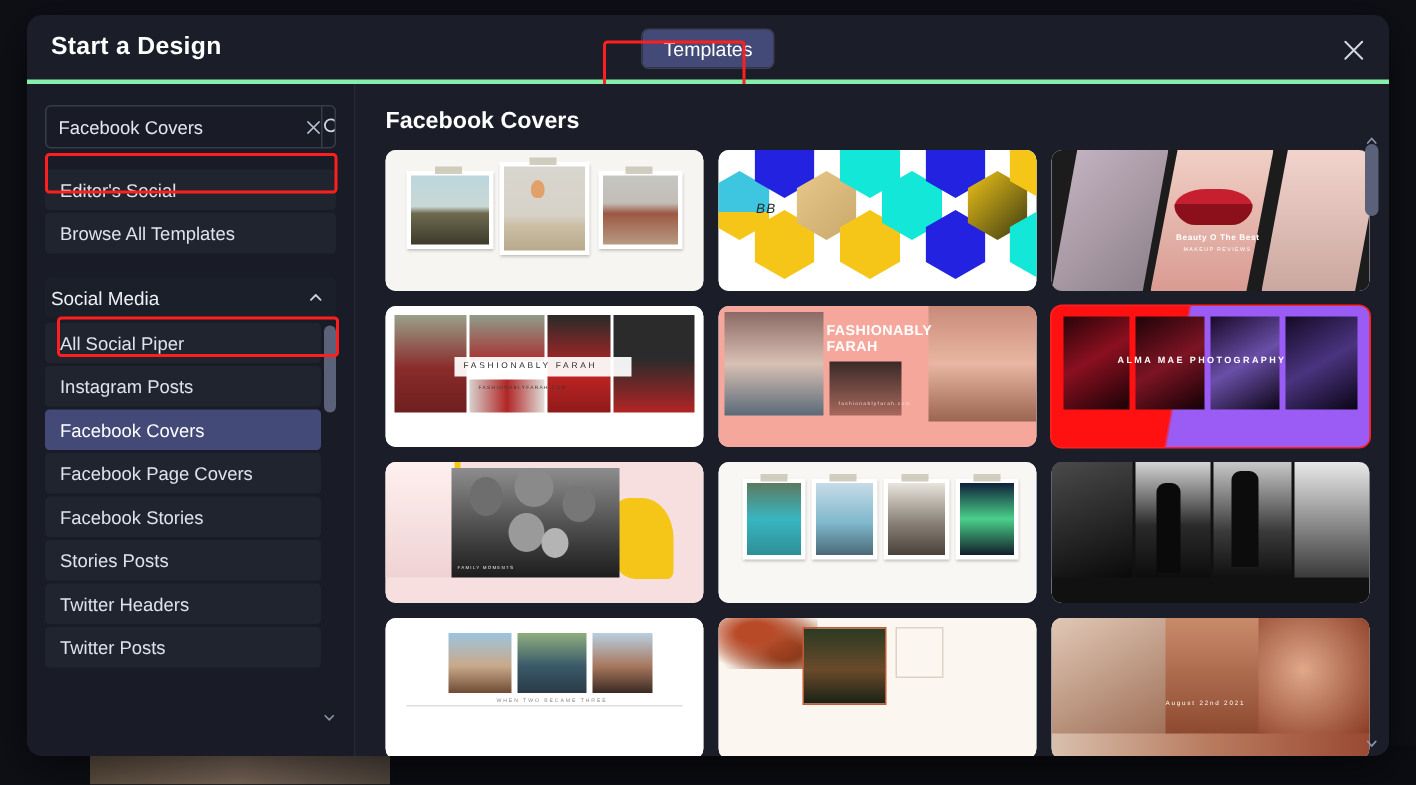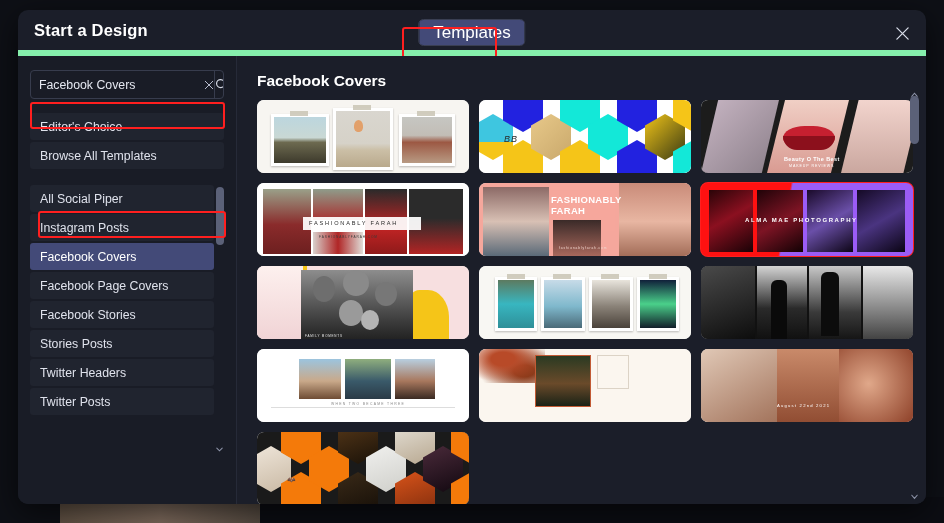--- a/index.html
+++ b/index.html
@@ -38,21 +38,21 @@
     left: 18px; top: 10px;
     width: 908px; height: 494px;
     background: #1b1e29;
     border-radius: 10px;
     overflow: hidden;
     box-shadow: 0 8px 30px rgba(0,0,0,.6);
   }
   .modal-header {
     position: relative;
     height: 46px;
-    border-bottom: 6px solid #86efac;
+    border-bottom: 3px solid #86efac;
     display: flex; align-items: center;
   }
   .modal-title {
     margin-left: 16px;
     color: #ffffff;
     font-size: 16.5px;
     font-weight: bold;
     letter-spacing: .2px;
   }
   .tabs {
@@ -62,21 +62,21 @@
     display: flex;
     border: 1px solid #3a3f52;
     border-radius: 5px;
     overflow: hidden;
     height: 27px;
   }
   .tab {
     padding: 0 14px;
     height: 25px;
     display: flex; align-items: center;
-    font-size: 17px;
+    font-size: 13px;
     color: #d7dae6;
     background: transparent;
     cursor: pointer;
     white-space: nowrap;
   }
   .tab.active {
     background: #434a78;
     color: #ffffff;
   }
   .hl-box {
@@ -227,21 +227,21 @@
     font-weight: bold;
     margin-bottom: 10px;
   }
   .grid {
     display: grid;
     grid-template-columns: repeat(3, 212px);
     gap: 10px 10px;
     width: 656px;
   }
   .card {
-    height: 73px;
+    height: 94px;
     border-radius: 7px;
     overflow: hidden;
     position: relative;
     background: #fff;
     cursor: pointer;
   }
   .card.sel { outline: 2px solid #ff1f1f; outline-offset: -1px; }
 
   .main-scroll-track {
     position: absolute;
@@ -324,25 +324,33 @@
               </svg>
           </div>
           <div class="search-btn">
             <svg viewBox="0 0 14 14">
                 <circle cx="6" cy="6" r="4.3" stroke="#d2d6e2" stroke-width="1.3" fill="none"></circle>
                 <path d="M9.2 9.2 L13 13" stroke="#d2d6e2" stroke-width="1.3" stroke-linecap="round"></path>
               </svg>
           </div>
         </div>
 
-        <div class="side-item">Editor's Choice</div>
+        <div class="side-item">Editor's Social</div>
         <div class="side-item">Browse All Templates</div>
 
         <div class="side-gap"></div>
 
+        <div class="group-head">
+          <span>Social Media</span>
+          <span class="chev">
+            <svg viewBox="0 0 12 12">
+                <path d="M2.5 7.5 L6 4 L9.5 7.5" stroke="#cfd3e0" stroke-width="1.3" fill="none" stroke-linecap="round" stroke-linejoin="round"></path>
+              </svg>
+          </span>
+        </div>
 
         <div class="sub-list">
           <div class="sub-item">All Social Piper</div>
           <div class="sub-item">Instagram Posts</div>
           <div class="sub-item selected">Facebook Covers</div>
           <div class="sub-item">Facebook Page Covers</div>
           <div class="sub-item">Facebook Stories</div>
           <div class="sub-item">Stories Posts</div>
           <div class="sub-item">Twitter Headers</div>
           <div class="sub-item">Twitter Posts</div>

